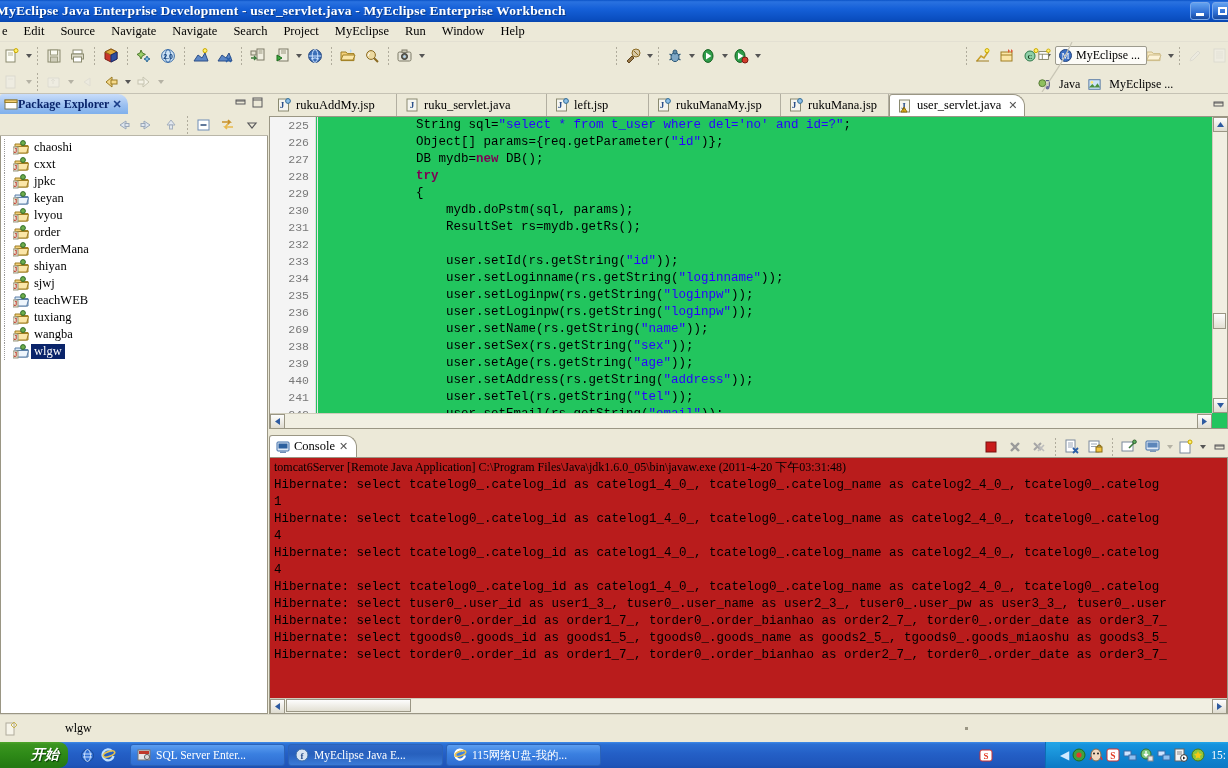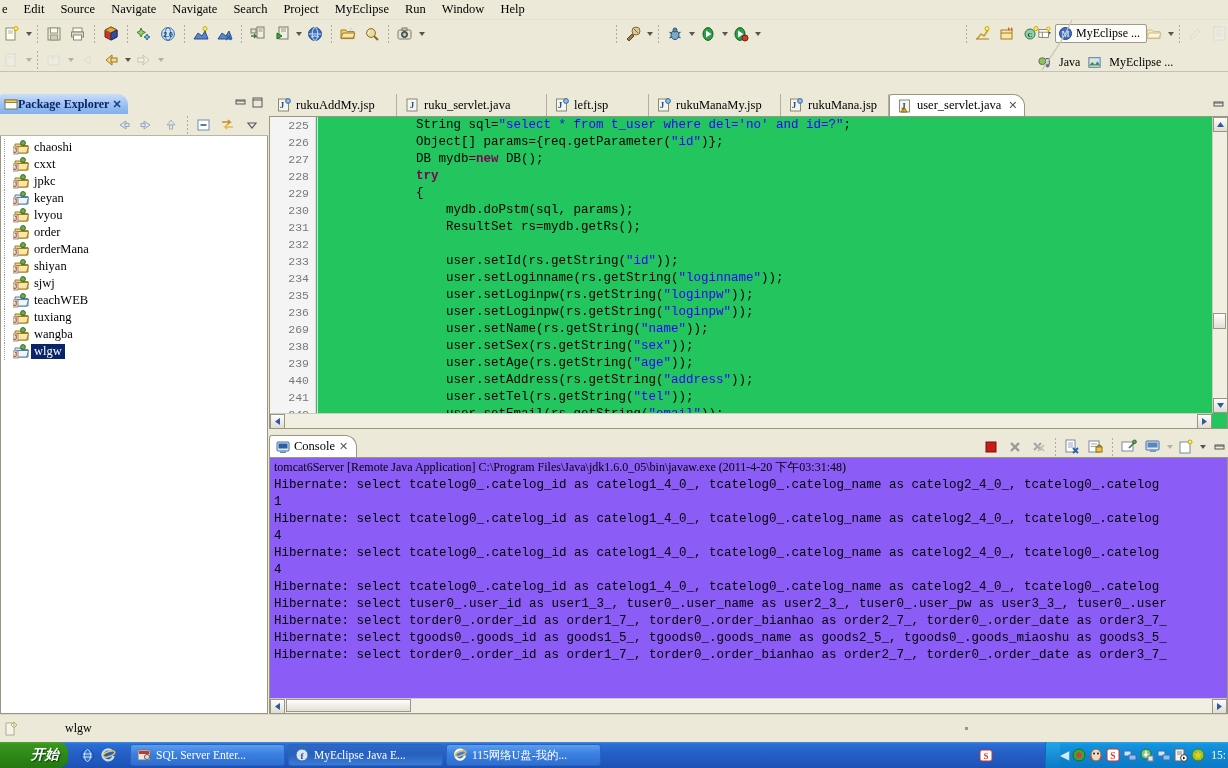--- a/index.html
+++ b/index.html
@@ -168,21 +168,21 @@
   .ctab {
     position:absolute; left:0; top:0; height:22px; display:flex; align-items:center; gap:4px;
     padding:0 8px 0 6px; background:#fff;
     border:1px solid #9a9684; border-bottom:none;
     border-top-left-radius:3px; border-top-right-radius:12px;
     font-family:"Liberation Serif", serif; font-size:12.5px;
   }
   .ctab .x { font-size:11px; color:#555; }
   .ctoolbar { position:absolute; right:2px; top:1px; display:flex; align-items:center; }
   .cbox {
-    position:absolute; left:0; top:22px; right:0; bottom:0; background:#8b5cf6;
+    position:absolute; left:0; top:22px; right:0; bottom:0; background:#b91c1c;
     border:1px solid #9a9684; overflow:hidden;
   }
   .chead {
     font-family:"Liberation Serif", serif; font-size:12px; color:#000;
     padding:1px 0 1px 4px; white-space:pre;
   }
   .cline {
     font-family:"Liberation Mono", monospace; font-size:12.5px; color:#000;
     height:17px; line-height:17px; white-space:pre; padding-left:4px;
   }
@@ -245,20 +245,31 @@
     position:absolute; right:228px; top:0; height:26px; display:flex; align-items:center;
     padding:0 6px;
   }
   .chev { color:#cfe9ff; font-size:12px; }
 </style>
 </head>
 <body>
 
 <div id="app">
 
+  <div class="titlebar">
+    <span class="ttl">MyEclipse Java Enterprise Development - user_servlet.java - MyEclipse Enterprise Workbench</span>
+    <div class="winbtns">
+      <div class="winbtn min">
+          <i></i>
+        </div>
+      <div class="winbtn max">
+          <i></i>
+        </div>
+    </div>
+  </div>
 
   <div class="menubar" id="menubar">
       <div class="menuitem">e</div>
       <div class="menuitem">Edit</div>
       <div class="menuitem">Source</div>
       <div class="menuitem">Navigate</div>
       <div class="menuitem">Navigate</div>
       <div class="menuitem">Search</div>
       <div class="menuitem">Project</div>
       <div class="menuitem">MyEclipse</div>

